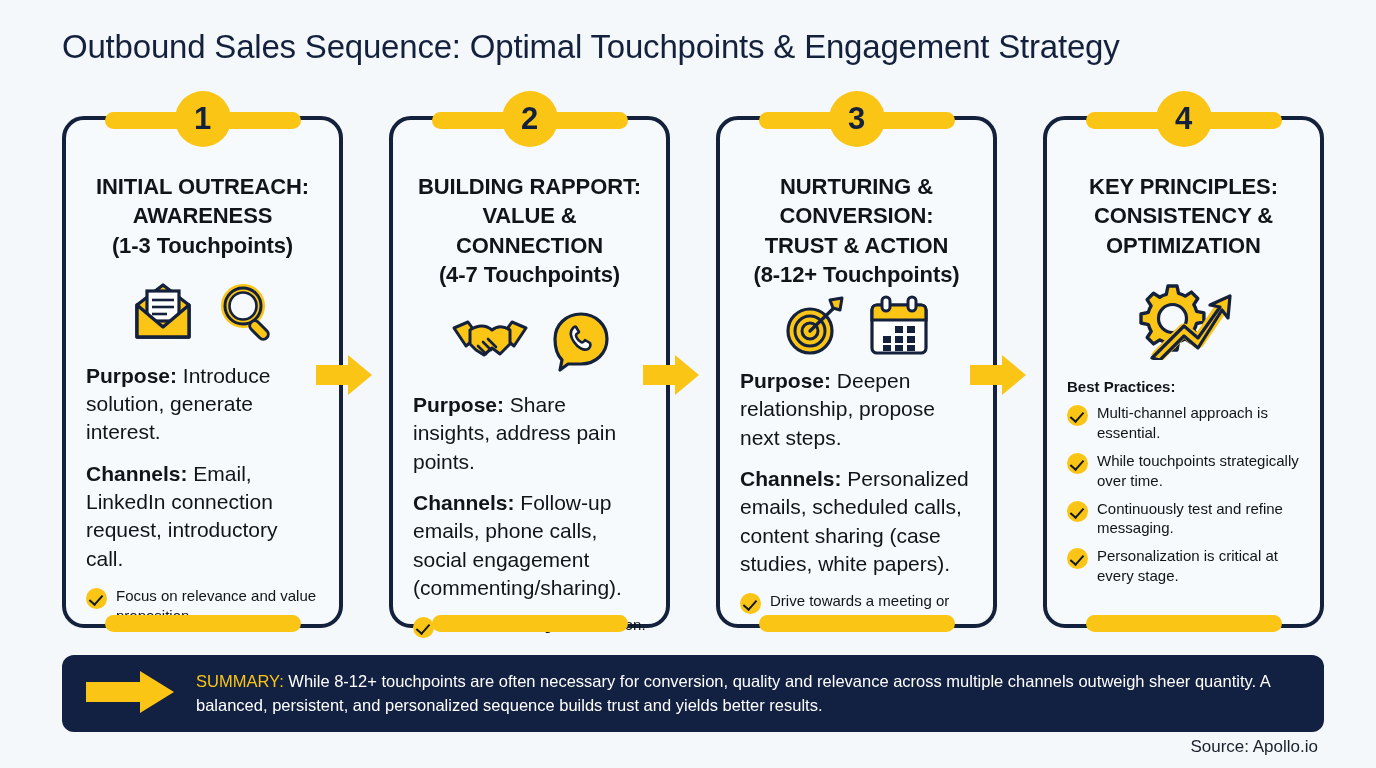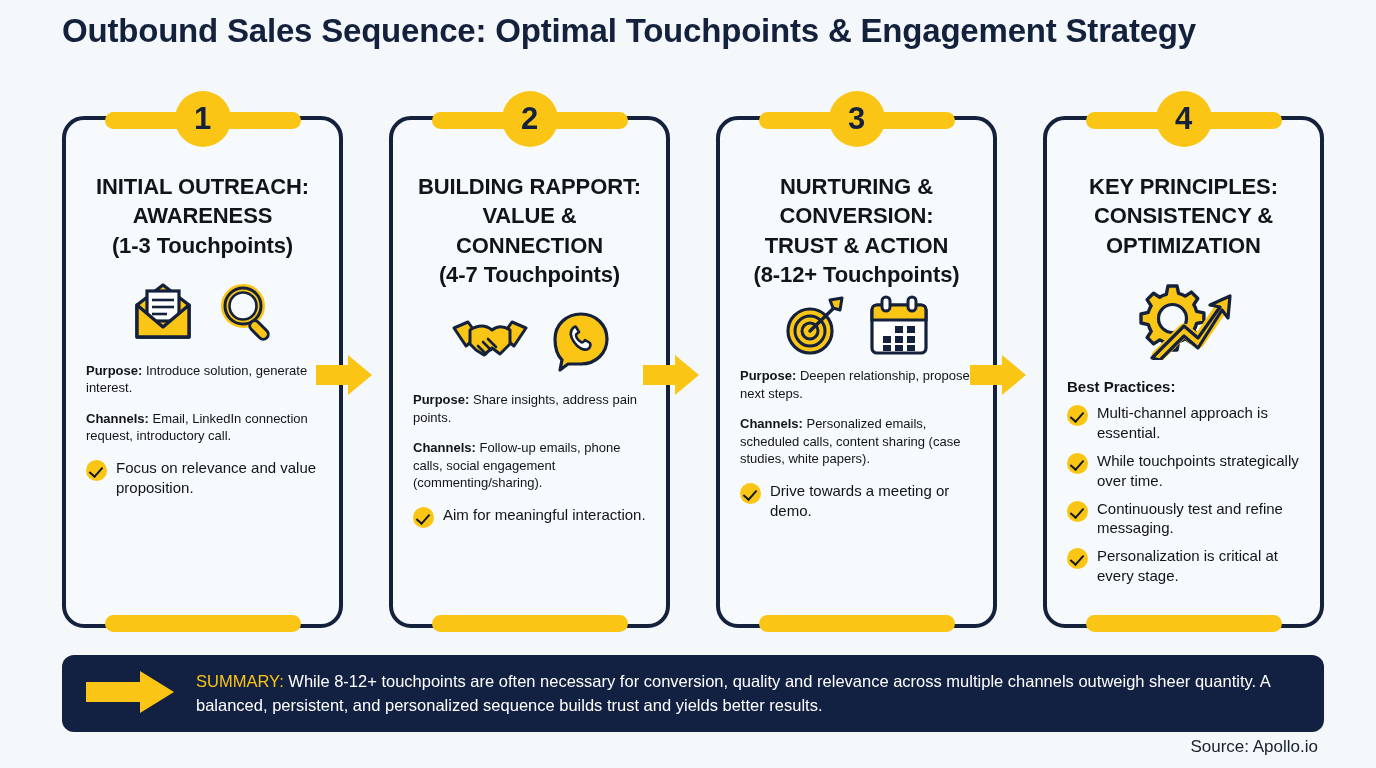--- a/index.html
+++ b/index.html
@@ -17,24 +17,24 @@
     background:var(--bg);
     font-family:"Liberation Sans", sans-serif;
     color:var(--text);
     overflow:hidden;
     position:relative;
   }
 
   
   .page-title{
     position:absolute;
-    left:62px; top:12px;
+    left:62px; top:28px;
     width:1280px;
     font-size:33px;
-    font-weight:bold;
+    font-weight:normal;
     letter-spacing:-0.2px;
     color:var(--navy);
     line-height:1.15;
   }
 
   
   .cards{
     position:absolute;
     left:62px; top:116px;
     width:1262px; height:512px;
@@ -111,21 +111,21 @@
     height:80px;
     margin-top:12px;
   }
   .icon-row svg{display:block;}
 
   .card-body{
     margin-top:10px;
     padding:0 4px;
   }
   .para{
-    font-size:13px;
+    font-size:21px;
     line-height:1.35;
     margin-bottom:13px;
     color:var(--text);
   }
   .para b{font-weight:bold;}
   .bullets{ }
   .bullet{
     display:flex;
     align-items:flex-start;
     gap:9px;

